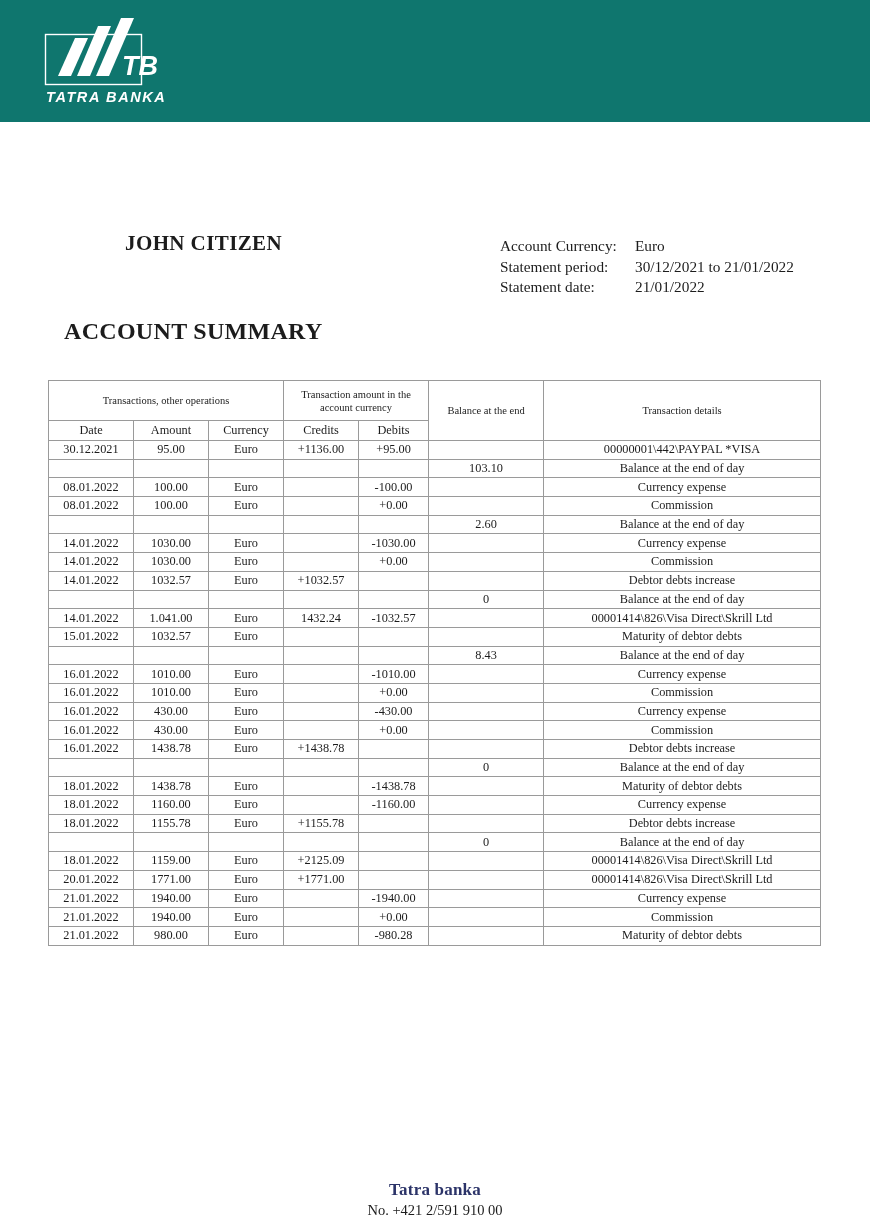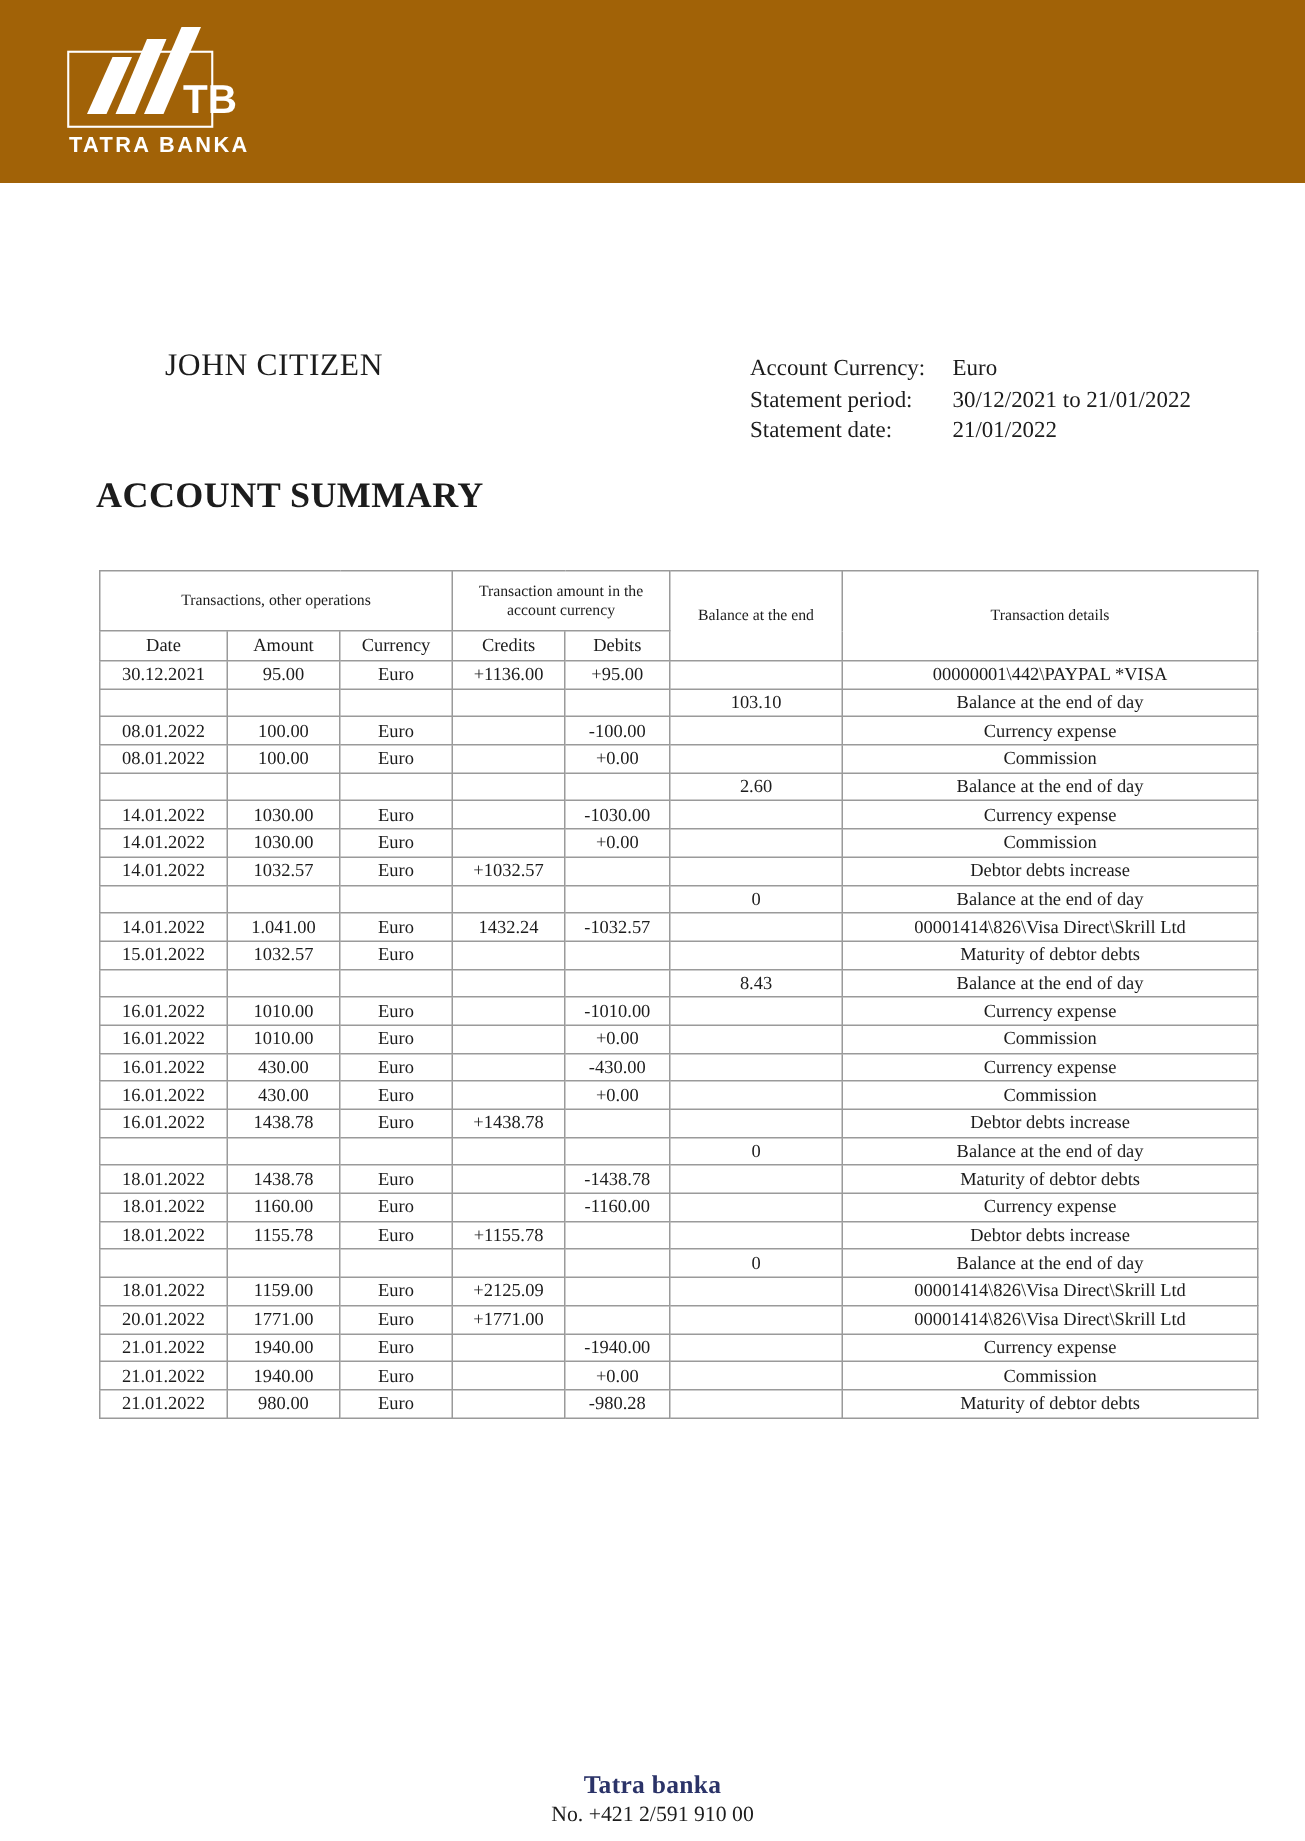--- a/index.html
+++ b/index.html
@@ -45,22 +45,22 @@
 
   .addr-block {
     position: absolute;
     left: 110px;
     top: 109px;
     width: 380px;
   }
   .cust-name {
     font-size: 21px;
     letter-spacing: 0.4px;
-    margin: 0 0 3px 0;
-    font-weight: normal;
+    margin: 0 0 3px 15px;
+    font-weight: bold;
   }
   .cust-addr {
     font-size: 16.5px;
     line-height: 21px;
     margin: 0;
     width: 320px;
   }
 
   .acct-block {
     position: absolute;
@@ -82,21 +82,21 @@
     top: 196px;
     font-size: 24px;
     font-weight: bold;
     letter-spacing: 0.3px;
     margin: 0;
   }
 
   
   .tbl-wrap {
     position: absolute;
-    left: 66px;
+    left: 48px;
     top: 258px;
     width: 772px;
   }
   table.stmt {
     border-collapse: collapse;
     width: 772px;
     table-layout: fixed;
   }
   table.stmt th, table.stmt td {
     border: 1px solid #9a9a9a;
@@ -151,21 +151,21 @@
   }
   .f-line {
     font-size: 14.5px;
     line-height: 19px;
     margin: 0;
   }
 </style>
 </head>
 <body>
 
-<div class="banner" style="background: #a16207;">
+<div class="banner" style="background: #0f766e; font-style: italic;">
   <div class="logo-wrap">
     <svg class="logo-mark" width="150" height="70" viewBox="0 0 150 70">
 
       <rect x="1.5" y="16.5" width="96" height="50" fill="none" stroke="#ffffff" stroke-width="1.4"></rect>
 
       <polygon points="14,58 27,58 44,20 31,20" fill="#ffffff"></polygon>
       <polygon points="33,58 46,58 67,8 54,8" fill="#ffffff"></polygon>
       <polygon points="52,58 65,58 90,0 77,0" fill="#ffffff"></polygon>
 
       <text x="78" y="57" font-family="Liberation Sans, sans-serif" font-size="27" font-weight="bold" fill="#ffffff">TB</text>

